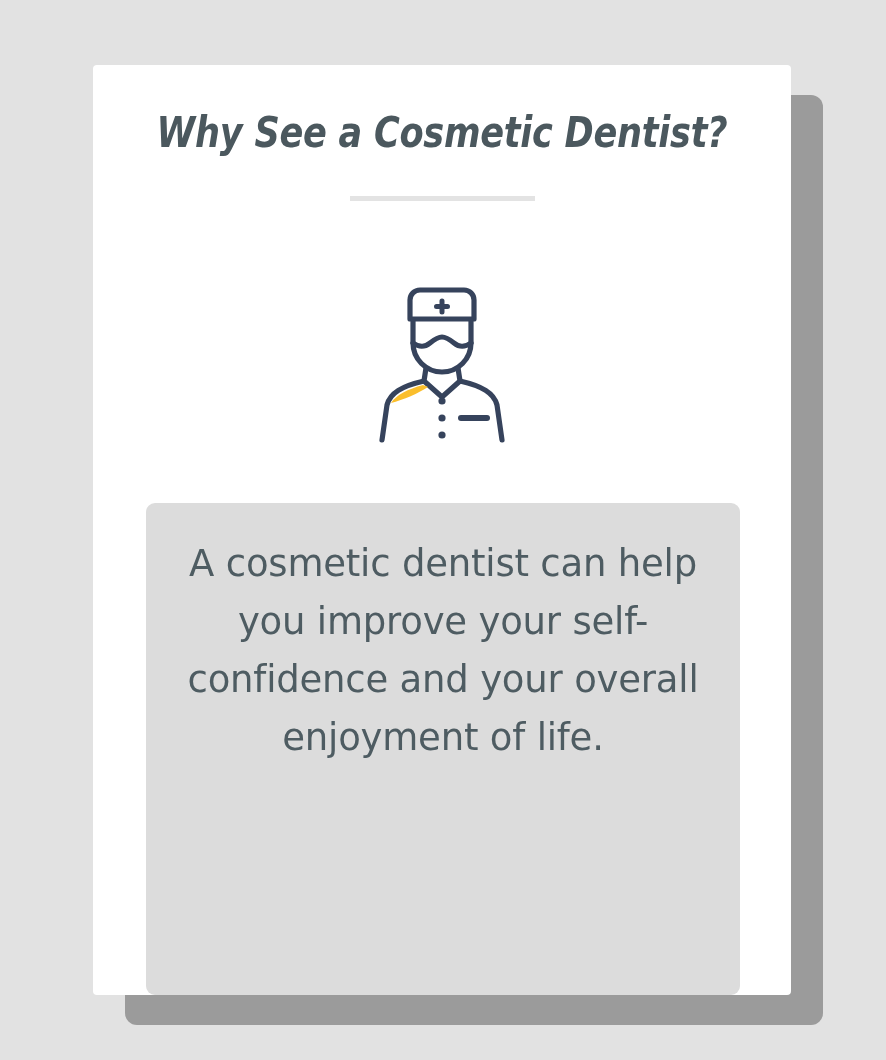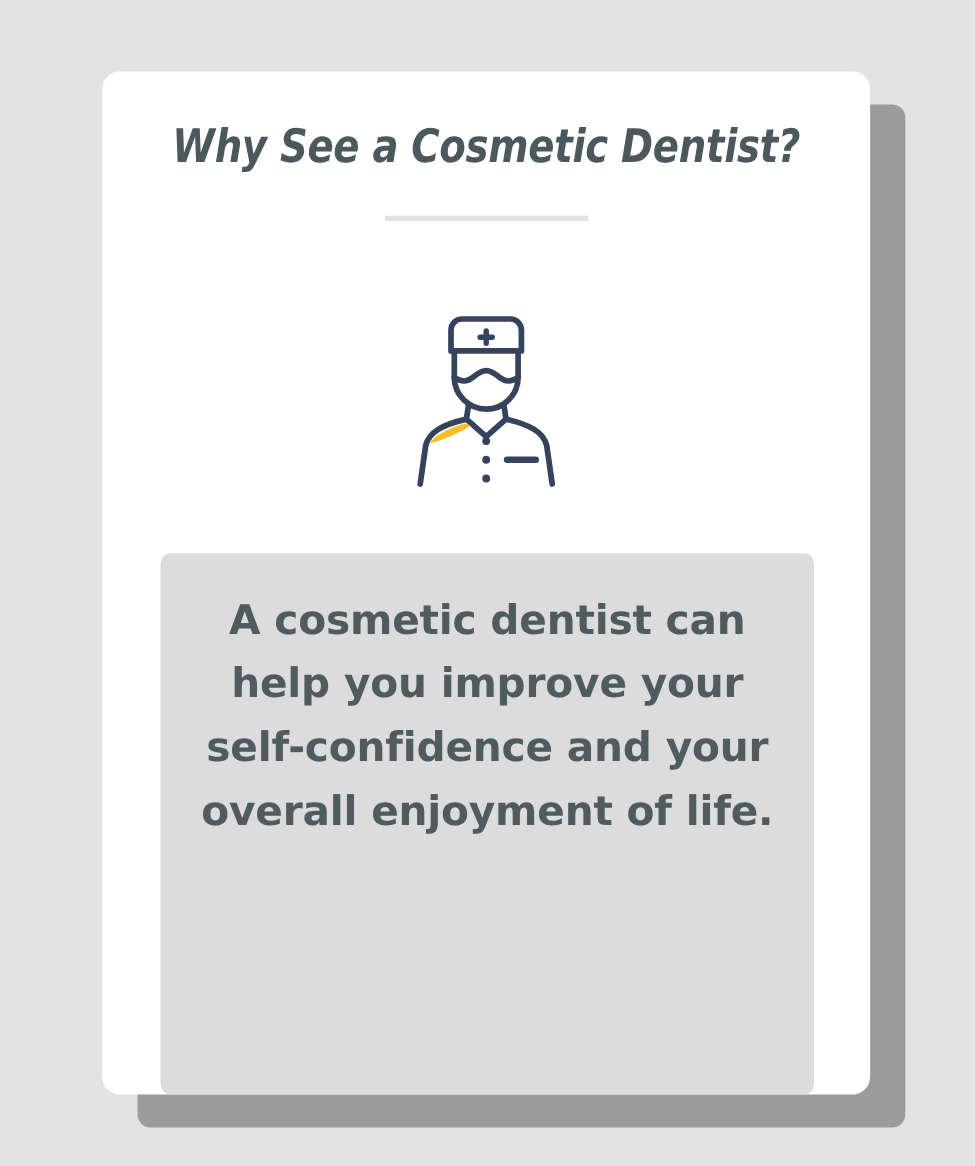--- a/index.html
+++ b/index.html
@@ -28,21 +28,21 @@
     background: #9b9b9b;
     border-radius: 12px;
   }
   .card {
     position: absolute;
     left: 93px;
     top: 65px;
     width: 698px;
     height: 930px;
     background: #ffffff;
-    border-radius: 16px;
+    border-radius: 4px;
     overflow: hidden;
   }
   .card-title {
     position: absolute;
     left: 0;
     top: 42px;
     width: 698px;
     text-align: center;
     font-family: "DejaVu Sans", sans-serif;
     font-weight: bold;
@@ -91,21 +91,21 @@
   .content-text {
     position: absolute;
     left: 28px;
     top: 32px;
     width: 538px;
     text-align: center;
     font-family: "DejaVu Sans", sans-serif;
     font-size: 37px;
     line-height: 58px;
     color: #4e5c62;
-    font-weight: bold;
+    font-weight: normal;
     letter-spacing: -0.2px;
   }
 </style>
 </head>
 <body>
 
 <div class="stage">
 
   <div class="shadow-card"></div>
 

